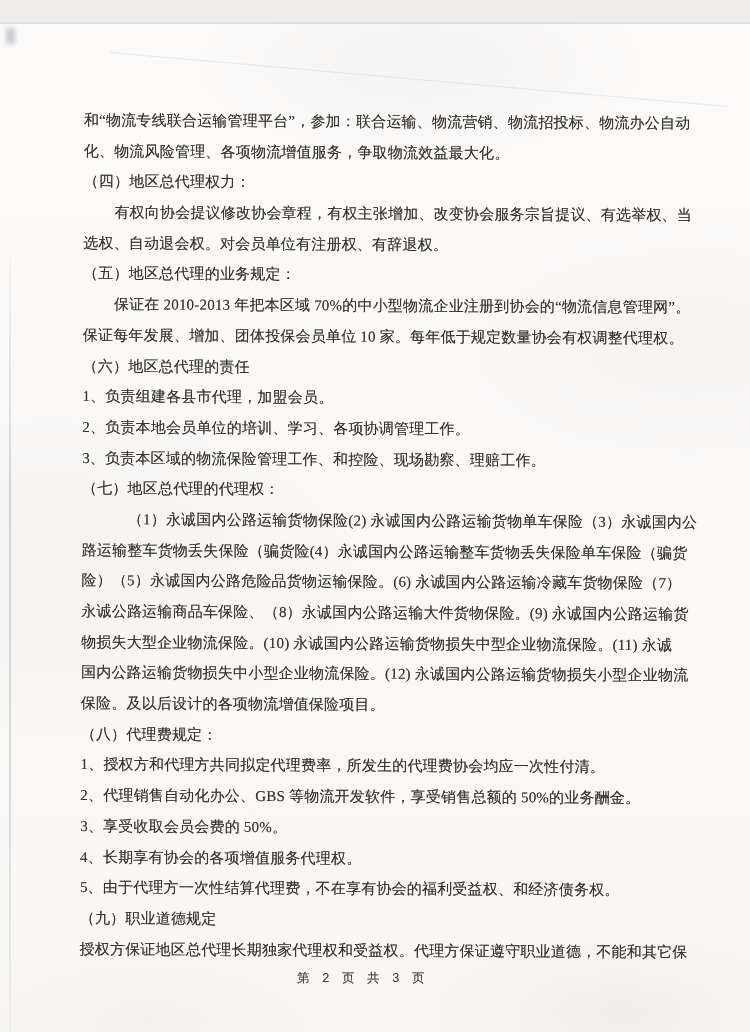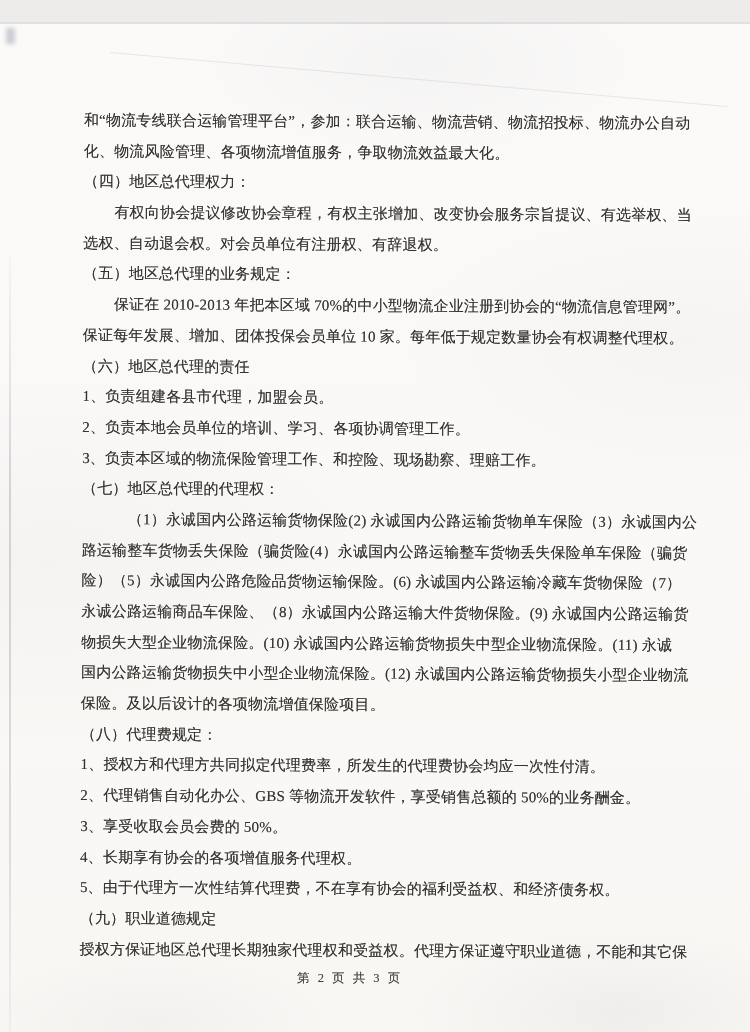--- a/index.html
+++ b/index.html
@@ -59,20 +59,21 @@
   }
   .line{white-space:nowrap;height:30.7px;}
   .ind0{padding-left:0;}
   .ind1{padding-left:31px;}
   .ind2{padding-left:46px;}
   .footer{
     position:absolute;left:297px;top:948px;
     font-size:12.5px;color:#45433f;
     letter-spacing:2.5px;
     text-shadow:0 0 0.5px rgba(60,58,55,0.5);
+    font-family:Liberation Mono, monospace;
   }
 </style>
 </head>
 <body>
 
 <div class="page">
   <div class="edge-top"></div>
   <div class="corner-smudge"></div>
   <div class="crease-1"></div>
   <div class="crease-2"></div>

